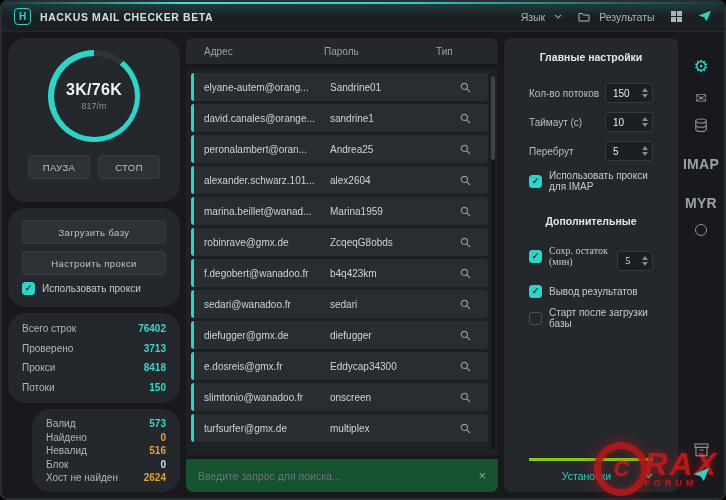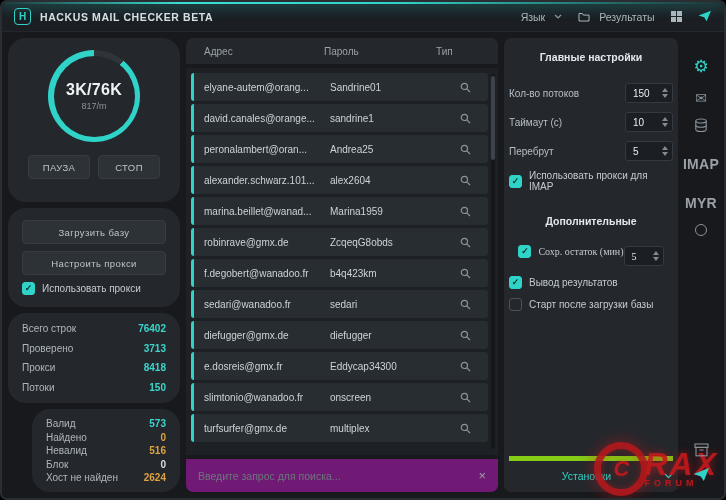--- a/index.html
+++ b/index.html
@@ -17,21 +17,21 @@
   .tb-item { display:flex; align-items:center; gap:9px; cursor:pointer; }
   .win-grid { display:grid; grid-template-columns:5px 5px; grid-template-rows:5px 5px; gap:1.5px; }
   .win-grid i { background:#aeb6bd; }
   .chev { color:#8f979e; display:inline-flex; }
   .teal { color:#2fd3c8; }
 
   
   .content { flex:1; display:flex; gap:6px; padding:6px; background:#17191d; min-height:0; }
   .col-left { width:172px; flex:0 0 172px; display:flex; flex-direction:column; gap:6px; }
   .col-mid { flex:1; display:flex; flex-direction:column; gap:4px; min-width:0; }
-  .col-right { width:174px; flex:0 0 174px; background:#24282d; border-radius:7px; padding:13px 5px 10px; display:flex; flex-direction:column; position:relative; }
+  .col-right { width:174px; flex:0 0 174px; background:#24282d; border-radius:7px; padding:13px 25px 10px; display:flex; flex-direction:column; position:relative; }
   .col-icons { width:34px; flex:0 0 34px; display:flex; flex-direction:column; align-items:center; padding:20px 0 10px; position:relative; z-index:10; color:#8a939b; }
 
   .card { background:#24282d; border-radius:18px; }
 
   
   .progress-card { flex:0 0 164px; display:flex; flex-direction:column; align-items:center; padding:12px 10px 10px; }
   .ring { width:92px; height:92px; border-radius:50%; background:conic-gradient(from 0deg, #2e343a 0 11%, #2fd3c8 11% 100%); display:flex; align-items:center; justify-content:center; }
   .ring-inner { width:81px; height:81px; border-radius:50%; background:#24282d; display:flex; flex-direction:column; align-items:center; justify-content:center; gap:2px; }
   .progress-main { font-size:16px; font-weight:bold; color:#eef3f6; letter-spacing:.3px; }
   .progress-rate { font-size:9px; color:#8a939b; }
@@ -59,38 +59,38 @@
   .c-plain { color:#d6dce1; }
 
   
   .table-header { flex:0 0 26px; background:#24282d; border-radius:7px 7px 0 0; display:grid; grid-template-columns:1fr 112px 52px; align-items:center; padding:0 10px 0 18px; color:#99a1a8; font-size:10px; }
   .table-body { flex:1; background:#1d2024; padding:5px 10px 5px 5px; display:flex; flex-direction:column; gap:3px; position:relative; overflow:hidden; }
   .trow { height:28px; flex:0 0 28px; background:#282d32; border-left:3px solid #2fd3c8; border-radius:3px; display:grid; grid-template-columns:1fr 112px 46px; align-items:center; padding-left:10px; cursor:pointer; }
   .raddr, .rpass { font-size:10px; color:#ccd3d9; white-space:nowrap; overflow:hidden; }
   .rmag { display:flex; justify-content:center; cursor:pointer; }
   .scrolltrack { position:absolute; right:3px; top:6px; bottom:6px; width:4px; background:#15171a; border-radius:2px; }
   .scrollthumb { position:absolute; left:0; top:2px; width:4px; height:84px; background:#3c434a; border-radius:2px; cursor:grab; }
-  .search-bar { flex:0 0 30px; background:#701a75; border-radius:0 0 7px 7px; display:flex; align-items:center; padding:10px 12px; }
+  .search-bar { flex:0 0 30px; background:#14532d; border-radius:0 0 7px 7px; display:flex; align-items:center; padding:10px 12px; }
   .search-input { flex:1; background:transparent; border:none; outline:none; color:#c3cad1; font-size:10.5px; font-family:"Liberation Sans", sans-serif; }
   .search-input::placeholder { color:#6d757c; }
   .clear-x { color:#9aa2a9; font-size:13px; cursor:pointer; line-height:1; }
 
   
   .settings-title { text-align:center; color:#e2e8ec; font-size:10.5px; font-weight:bold; margin-bottom:20px; }
   .field-row { display:flex; justify-content:space-between; align-items:center; margin-bottom:9px; }
   .field-label { font-size:10px; color:#b6bec5; }
   .spinner { width:48px; height:20px; background:#1b1e22; border:1px solid #343a40; border-radius:3px; display:flex; align-items:center; padding:0 4px 0 7px; cursor:text; }
   .spin-value { flex:1; color:#e7edf1; font-size:10px; }
   .spin-arrows { display:flex; flex-direction:column; gap:2px; cursor:pointer; }
   .spin-arrows .up { width:0; height:0; border-left:3px solid transparent; border-right:3px solid transparent; border-bottom:4px solid #828a92; }
   .spin-arrows .down { width:0; height:0; border-left:3px solid transparent; border-right:3px solid transparent; border-top:4px solid #828a92; }
   .settings .cb-row { margin-bottom:9px; }
   .sec-title { text-align:center; color:#e2e8ec; font-size:10.5px; font-weight:bold; margin:14px 0 18px; }
   .cb-spin-row { display:flex; align-items:center; justify-content:center; margin-bottom:9px;font-family:Liberation Serif, serif; }
-  .settings-footer { margin-top:auto; border-top:5px solid #84cc16; padding-top:9px; display:flex; align-items:center; }
+  .settings-footer { margin-top:auto; border-top:3px solid #84cc16; padding-top:9px; display:flex; align-items:center; }
   .footer-label { flex:1; text-align:center; color:#2fd3c8; font-size:10.5px; cursor:pointer; }
   .footer-chev { color:#2fd3c8; display:flex; cursor:pointer; }
 
   
   .rail-icon { cursor:pointer; display:flex; align-items:center; justify-content:center; }
   .gear-glyph { font-size:17px; color:#2fd3c8; line-height:1; }
   .mail-glyph { font-size:14px; color:#8a939b; line-height:1; margin-top:16px; }
   .db-glyph { margin-top:13px; }
   .rail-label { font-size:14px; font-weight:bold; color:#9aa1a8; margin-top:23px; letter-spacing:.3px; cursor:pointer; }
   .circle-glyph { margin-top:13px; width:12px; height:12px; border:1.3px solid #8a939b; border-radius:50%; }

